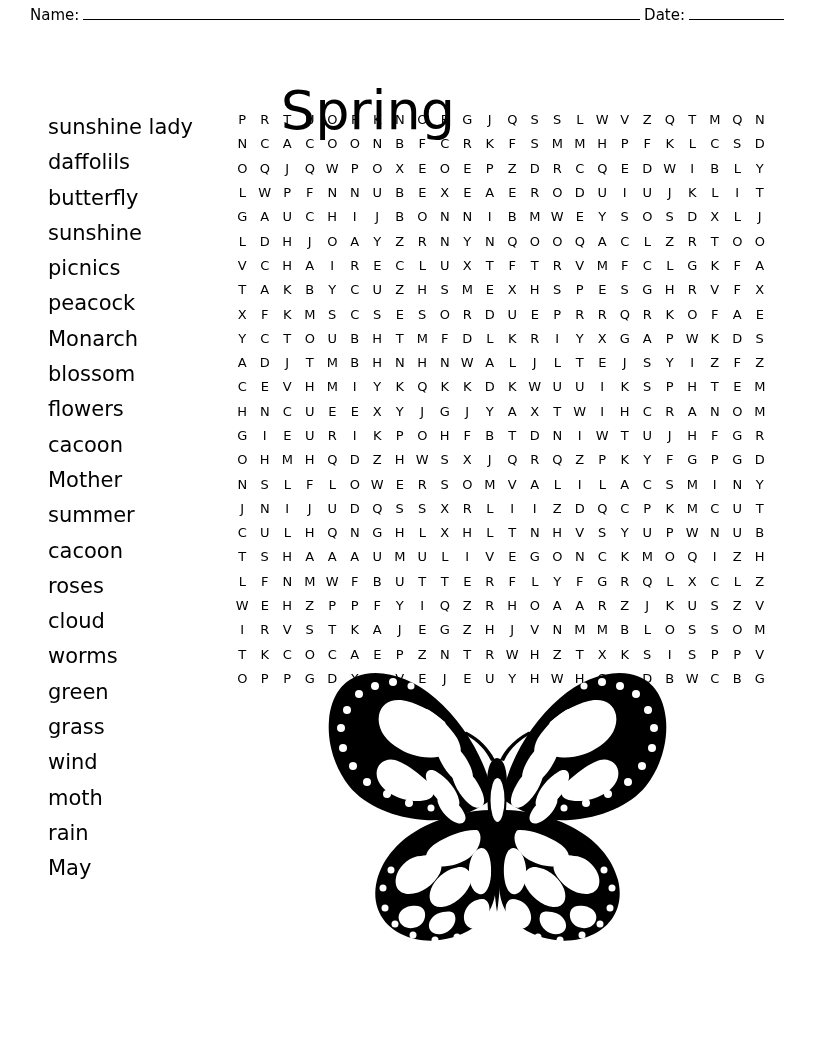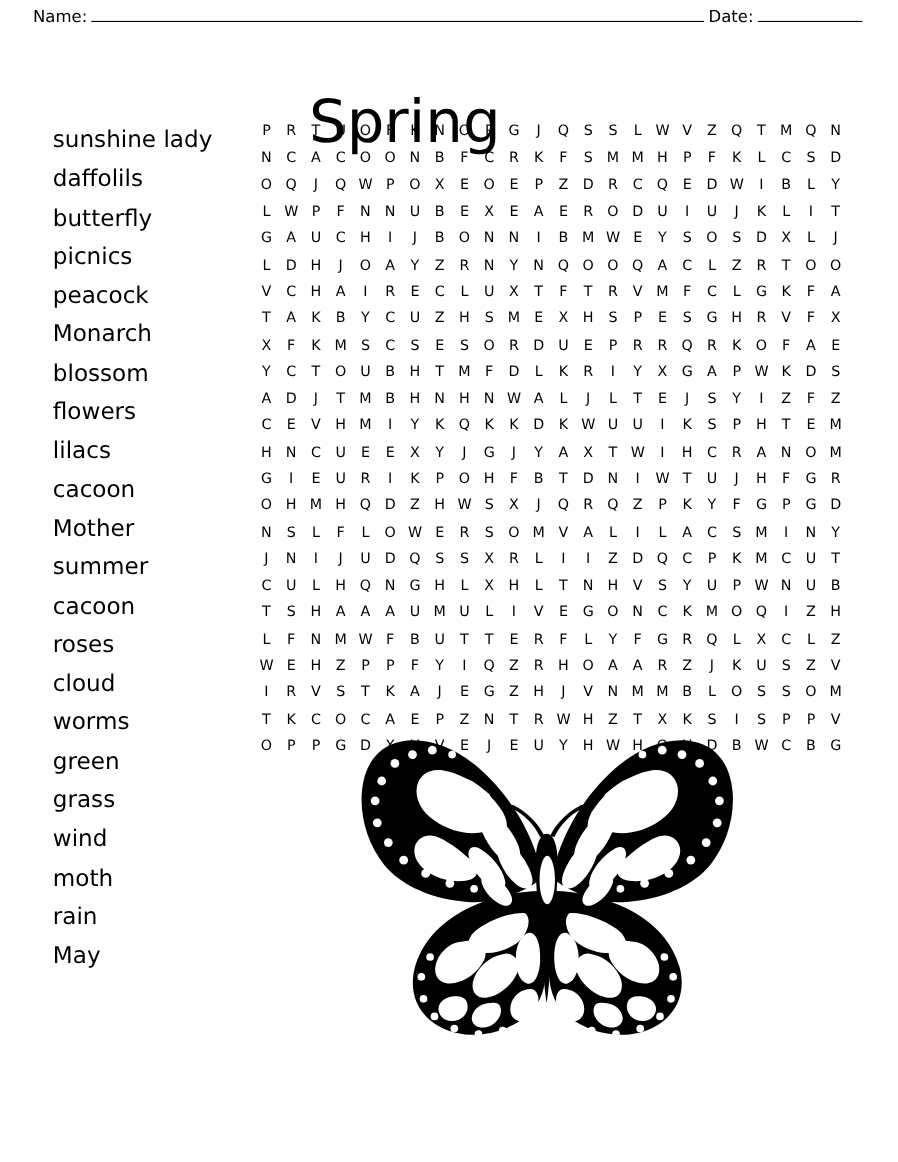--- a/index.html
+++ b/index.html
@@ -119,26 +119,26 @@
     <span class="header-label">Date:</span>
     <span class="header-rule-short"></span>
   </div>
 
   <div class="title">Spring</div>
 
   <div class="wordlist">
       <div class="word">sunshine lady</div>
       <div class="word">daffolils</div>
       <div class="word">butterfly</div>
+      <div class="word">sunshine</div>
       <div class="word">picnics</div>
       <div class="word">peacock</div>
       <div class="word">Monarch</div>
       <div class="word">blossom</div>
       <div class="word">flowers</div>
-      <div class="word">lilacs</div>
       <div class="word">cacoon</div>
       <div class="word">Mother</div>
       <div class="word">summer</div>
       <div class="word">cacoon</div>
       <div class="word">roses</div>
       <div class="word">cloud</div>
       <div class="word">worms</div>
       <div class="word">green</div>
       <div class="word">grass</div>
       <div class="word">wind</div>

